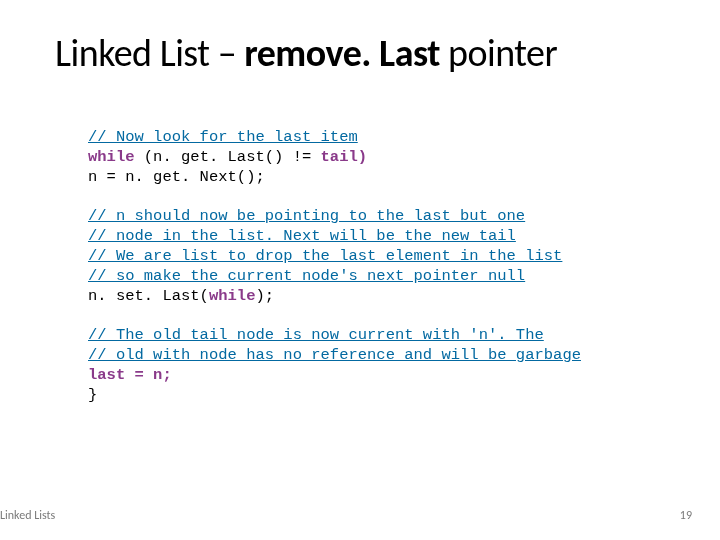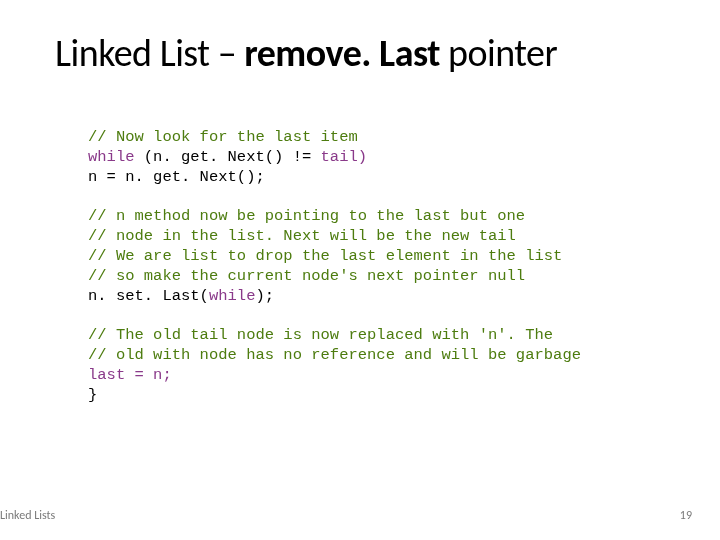--- a/index.html
+++ b/index.html
@@ -32,22 +32,22 @@
     position: absolute;
     top: 128px;
     left: 88px;
     right: 60px;
     font-family: "Courier New", Courier, monospace;
     font-size: 15.5px;
     line-height: 1.28;
     color: #000000;
     white-space: pre;
   }
-  .code .cmt { color: #4d7c0f; }           
-  .code .kw  { color: #8a3a8a; font-weight: 400; }  
+  .code .cmt { color: #0369a1; text-decoration: underline; }           
+  .code .kw  { color: #8a3a8a; font-weight: 700; }  
   .code .txt { color: #000000; }
   .footer-center {
     position: absolute;
     bottom: 18px;
     left: 0;
     width: 100%;
     font-size: 12px;
     color: #7a7a7a;
   }
   .footer-right {
@@ -61,30 +61,30 @@
 </head>
 <body>
 
 <div class="slide">
 
   <div class="title">
     <span>Linked List – </span><span class="bold">remove. Last</span><span> pointer</span>
   </div>
 
   <div class="code"><span class="cmt">// Now look for the last item</span>
-<span class="kw">while</span><span class="txt"> (n. get. Next() != </span><span class="kw">tail)</span>
+<span class="kw">while</span><span class="txt"> (n. get. Last() != </span><span class="kw">tail)</span>
 <span class="txt">n = n. get. Next();</span>
 <span></span>
-<span class="cmt">// n method now be pointing to the last but one</span>
+<span class="cmt">// n should now be pointing to the last but one</span>
 <span class="cmt">// node in the list. Next will be the new tail</span>
 <span class="cmt">// We are list to drop the last element in the list</span>
 <span class="cmt">// so make the current node's next pointer null</span>
 <span class="txt">n. set. Last(</span><span class="kw">while</span><span class="txt">);</span>
 <span></span>
-<span class="cmt">// The old tail node is now replaced with 'n'. The</span>
+<span class="cmt">// The old tail node is now current with 'n'. The</span>
 <span class="cmt">// old with node has no reference and will be garbage</span>
 <span class="kw">last = n;</span>
 <span class="txt">}</span></div>
 
   <div class="footer-center">Linked Lists</div>
   <div class="footer-right">19</div>
 
 </div>
 
 </body></html>

